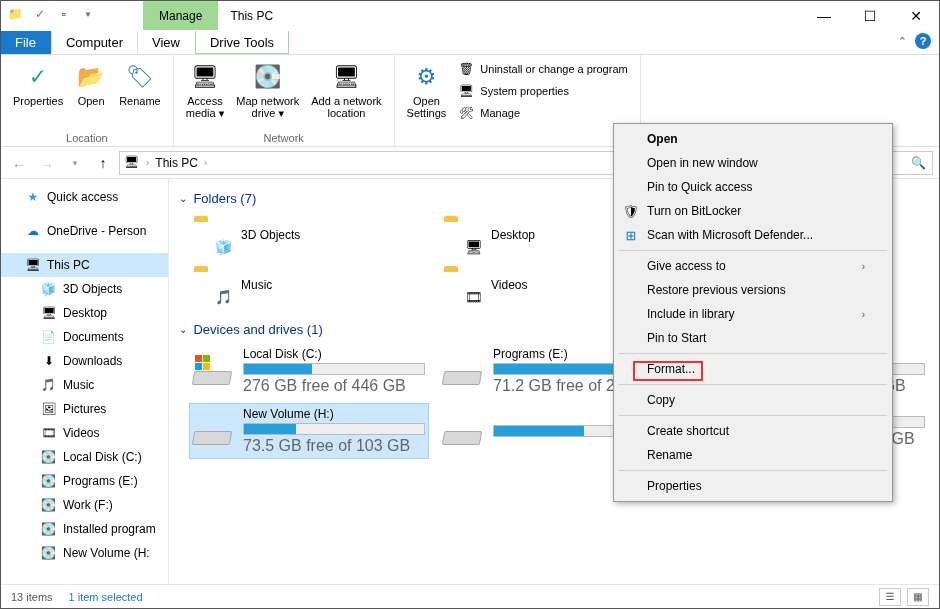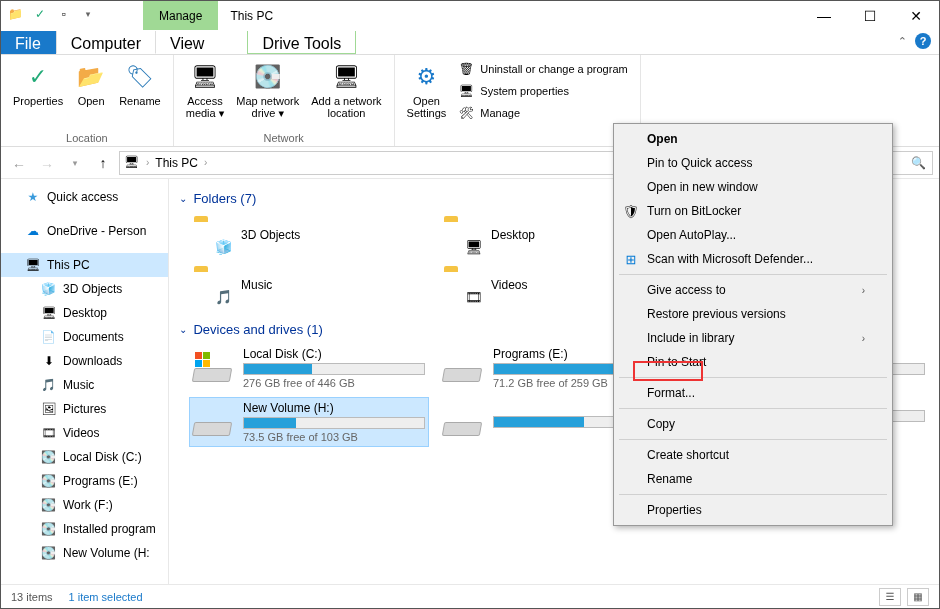--- a/index.html
+++ b/index.html
@@ -11,24 +11,24 @@
 .qat-icon { width: 18px; height: 18px; display: flex; align-items: center; justify-content: center; font-size: 12px; }
 .title-tabs { display: flex; margin-left: 40px; }
 .title-tab { padding: 8px 16px 6px; font-size: 12px; }
 .title-tab.manage { background: #a0d995; border-bottom: 1px solid #a0d995; }
 .title-text { padding: 8px 12px; font-size: 12px; }
 .window-controls { margin-left: auto; display: flex; }
 .window-btn { width: 46px; height: 30px; display: flex; align-items: center; justify-content: center; font-size: 14px; }
 
 
 .ribbon-tabs { display: flex; height: 24px; border-bottom: 1px solid #ddd; position: relative; }
-.ribbon-tab { padding: 4px 14px; font-size: 16px; border-right: 1px solid transparent; }
+.ribbon-tab { padding: 4px 14px; font-size: 13px; border-right: 1px solid transparent; }
 .ribbon-tab.file { background: #1979ca; color: #fff; }
 .ribbon-tab.active { background: #fff; border: 1px solid #ddd; border-bottom: 1px solid #fff; border-top: none; }
-.ribbon-tab.drivetools { background: #fff; border: 1px solid #a0d995; border-top: none; margin-left: 28px; }
+.ribbon-tab.drivetools { background: #fff; border: 1px solid #a0d995; border-top: none; }
 .ribbon-help { position: absolute; right: 8px; top: 2px; display: flex; gap: 8px; align-items: center; }
 
 
 .ribbon { display: flex; height: 92px; border-bottom: 1px solid #ddd; background: #fff; }
 .ribbon-group { display: flex; flex-direction: column; border-right: 1px solid #e5e5e5; padding: 2px 6px 0; }
 .ribbon-group-items { display: flex; flex: 1; align-items: flex-start; }
 .ribbon-group-label { text-align: center; font-size: 11px; color: #666; padding-bottom: 2px; }
 .ribbon-item { display: flex; flex-direction: column; align-items: center; justify-content: flex-start; padding: 4px 6px; font-size: 11px; text-align: center; gap: 2px; }
 .ribbon-item .ricon { width: 32px; height: 32px; display: flex; align-items: center; justify-content: center; font-size: 22px; }
 .ribbon-small-list { display: flex; flex-direction: column; gap: 2px; padding: 2px 4px; }
@@ -69,21 +69,21 @@
 .folder-overlay { position: absolute; bottom: -2px; right: -2px; width: 18px; height: 18px; font-size: 14px; display: flex; align-items: center; justify-content: center; }
 
 .drive-grid { display: flex; flex-wrap: wrap; gap: 4px 10px; margin-left: 10px; }
 .drive-item { display: flex; align-items: center; gap: 10px; width: 240px; padding: 4px; }
 .drive-item.selected { background: #cce8ff; border: 1px solid #99d1ff; padding: 3px; }
 .drive-icon { width: 40px; height: 32px; position: relative; }
 .drive-body { background: #d8d8d8; width: 38px; height: 14px; border-radius: 2px; position: absolute; bottom: 2px; transform: skewX(-10deg); border: 1px solid #aaa; }
 .drive-info { display: flex; flex-direction: column; gap: 2px; flex: 1; }
 .drive-bar { width: 100%; height: 12px; border: 1px solid #bbb; background: #eee; }
 .drive-fill { height: 100%; background: #26a0da; }
-.drive-free { font-size: 11px; color: #666; }
+.drive-free { font-size: 16px; color: #666; }
 .win-flag { position: absolute; top: 0; left: 2px; width: 16px; height: 16px; }
 
 
 .statusbar { position: absolute; bottom: 0; left: 0; right: 0; height: 24px; border-top: 1px solid #e8e8e8; display: flex; align-items: center; padding: 0 10px; font-size: 11px; color: #555; gap: 16px; }
 .statusbar .views { margin-left: auto; display: flex; gap: 6px; }
 .view-btn { width: 22px; height: 18px; border: 1px solid #ccc; display: flex; align-items: center; justify-content: center; font-size: 10px; }
 
 
 .context-menu { position: absolute; top: 122px; left: 612px; width: 280px; background: #f0f0f0; border: 1px solid #999; box-shadow: 2px 2px 6px rgba(0,0,0,0.3); padding: 3px; font-size: 12px; }
 .cm-item { display: flex; align-items: center; padding: 5px 24px 5px 30px; position: relative; }
@@ -418,33 +418,30 @@
     <div class="view-btn">☰</div>
     <div class="view-btn">▦</div>
   </div>
 </div>
 
 <div class="context-menu">
   <div class="cm-item bold">
       <span>Open</span>
     </div>
   <div class="cm-item">
+      <span>Open in new window</span>
+    </div>
+  <div class="cm-item">
       <span>Pin to Quick access</span>
-    </div>
-  <div class="cm-item">
-      <span>Open in new window</span>
     </div>
   <div class="cm-item">
       <span class="cm-icon">🛡</span>
       <span>Turn on BitLocker</span>
     </div>
   <div class="cm-item">
-      <span>Open AutoPlay...</span>
-    </div>
-  <div class="cm-item">
       <span class="cm-icon" style="color:#0078d4">⊞</span>
       <span>Scan with Microsoft Defender...</span>
     </div>
   <div class="cm-sep"></div>
   <div class="cm-item">
       <span>Give access to</span>
       <span class="cm-arrow">›</span>
     </div>
   <div class="cm-item">
       <span>Restore previous versions</span>

